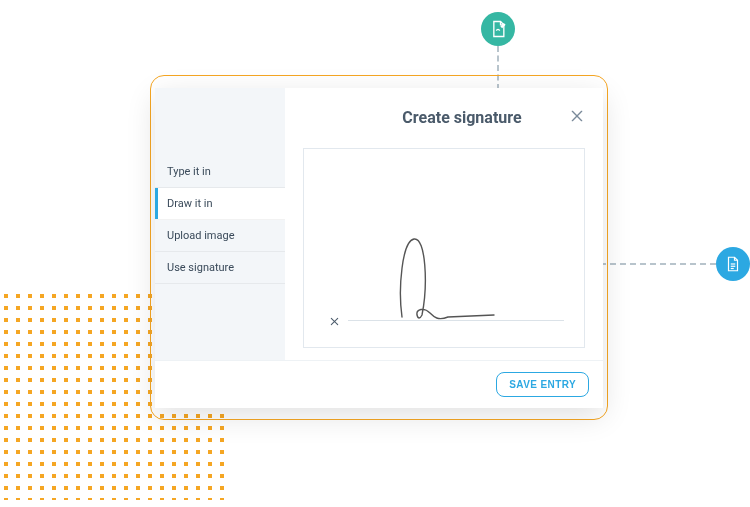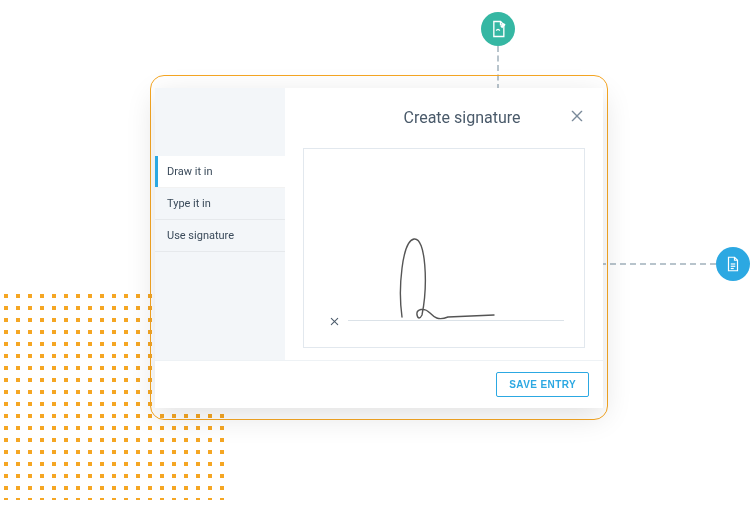--- a/index.html
+++ b/index.html
@@ -83,21 +83,21 @@
     .header {
       height: 58px;
       display: flex;
       align-items: center;
       justify-content: center;
       position: relative;
     }
     .title {
       font-size: 16px;
       color: #4a5a6a;
-      font-weight: 400;
+      font-weight: 700;
       margin-left: 36px;
     }
     .close-btn {
       position: absolute;
       right: 16px;
       top: 18px;
       width: 20px;
       height: 20px;
       cursor: pointer;
       display: flex;
@@ -150,21 +150,21 @@
     }
     .save-btn {
       border: 1.5px solid #2ca8e2;
       color: #2ca8e2;
       background: #fff;
       font-size: 10px;
       font-weight: 700;
       letter-spacing: 0.4px;
       padding: 6px 12px;
       cursor: pointer;
-      border-radius: 2px;
+      border-radius: 8px;
     }
     .badge {
       position: absolute;
       width: 34px;
       height: 34px;
       border-radius: 50%;
       display: flex;
       align-items: center;
       justify-content: center;
       z-index: 3;
@@ -225,25 +225,28 @@
     <line x1="9" y1="15" x2="15" y2="15"></line>
     <line x1="9" y1="18" x2="13" y2="18"></line>
   </svg>
 </div>
 
 <div class="frame"></div>
 
 <div class="modal">
   <div class="modal-body">
     <div class="sidebar">
+      <div class="sidebar-item">
+        <span>Type it in</span>
+      </div>
       <div class="sidebar-item active">
         <span>Draw it in</span>
       </div>
       <div class="sidebar-item">
-        <span>Type it in</span>
+        <span>Upload image</span>
       </div>
       <div class="sidebar-item">
         <span>Use signature</span>
       </div>
     </div>
 
     <div class="main">
       <div class="header">
         <div class="title">Create signature</div>
         <div class="close-btn">

